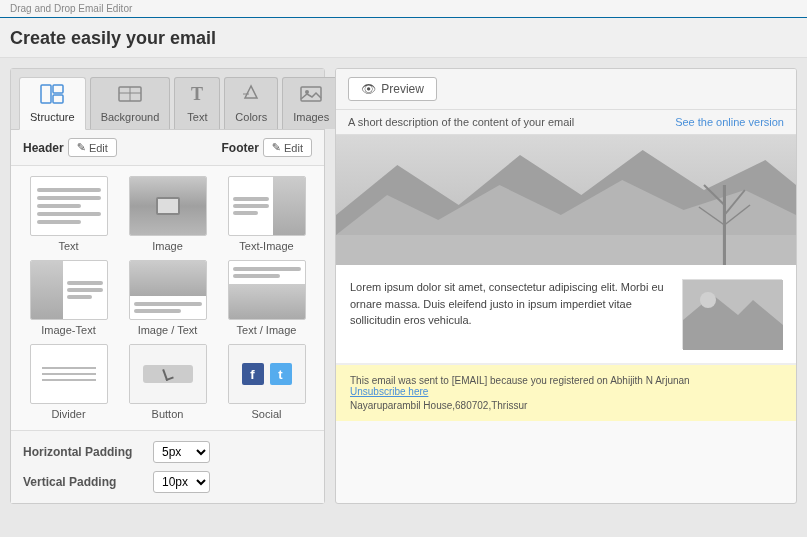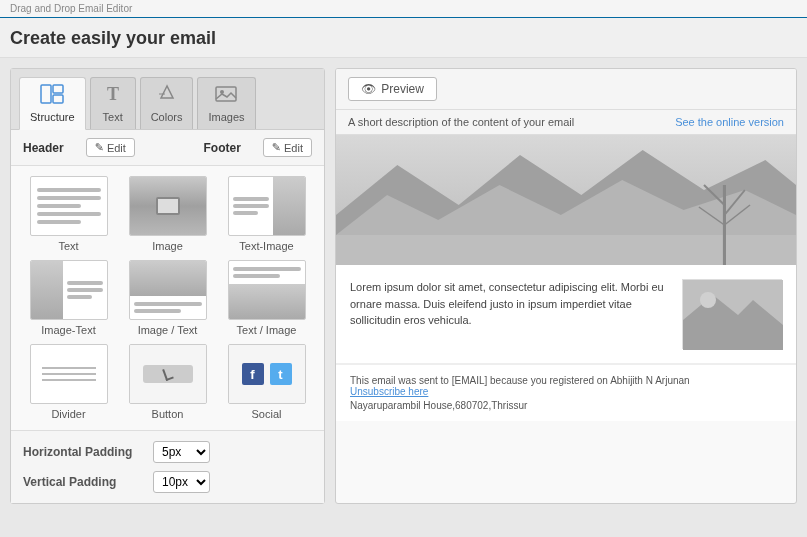--- a/index.html
+++ b/index.html
@@ -75,21 +75,21 @@
       display: flex;
       justify-content: space-between;
       align-items: center;
       padding: 8px 12px;
       border-bottom: 1px solid #ddd;
       background: #f5f5f5;
     }
     .hf-group {
       display: flex;
       align-items: center;
-      gap: 22px;
+      gap: 4px;
     }
     .hf-label {
       font-weight: bold;
       font-size: 12px;
     }
     .edit-btn {
       display: flex;
       align-items: center;
       gap: 3px;
       padding: 2px 8px;
@@ -332,21 +332,21 @@
       line-height: 1.5;
     }
     .email-img-thumb {
       width: 100px;
       height: 70px;
       background: linear-gradient(180deg, #ccc 0%, #aaa 50%, #bbb 100%);
       flex-shrink: 0;
       border: 1px solid #ddd;
     }
     .email-footer {
-      background: #ffffff;
+      background: #fef9c3;
       padding: 10px 14px;
       font-size: 10px;
       color: #555;
       display: flex;
       justify-content: space-between;
       align-items: flex-end;
       border-top: 1px solid #eee;
     }
     .footer-left { flex: 1; }
     .unsubscribe-link {
@@ -401,20 +401,30 @@
             <rect x="1" y="1" width="10" height="18" rx="1" fill="none" stroke="#4a90d9" stroke-width="1.5"></rect>
             <rect x="13" y="1" width="10" height="8" rx="1" fill="none" stroke="#4a90d9" stroke-width="1.5"></rect>
             <rect x="13" y="11" width="10" height="8" rx="1" fill="none" stroke="#4a90d9" stroke-width="1.5"></rect>
           </svg>
         </span>
         <span>Structure</span>
       </div>
       <div class="tab-item">
         <span class="tab-icon">
           <svg width="24" height="20" viewBox="0 0 24 20">
+            <rect x="1" y="3" width="22" height="14" rx="1" fill="none" stroke="#888" stroke-width="1.5"></rect>
+            <line x1="1" y1="9" x2="23" y2="9" stroke="#888" stroke-width="1"></line>
+            <line x1="12" y1="3" x2="12" y2="17" stroke="#888" stroke-width="1"></line>
+          </svg>
+        </span>
+        <span>Background</span>
+      </div>
+      <div class="tab-item">
+        <span class="tab-icon">
+          <svg width="24" height="20" viewBox="0 0 24 20">
             <text x="12" y="16" text-anchor="middle" font-family="serif" font-size="18" fill="#888" font-weight="bold">T</text>
           </svg>
         </span>
         <span>Text</span>
       </div>
       <div class="tab-item">
         <span class="tab-icon">
           <svg width="24" height="20" viewBox="0 0 24 20">
             <path d="M12 2 L6 14 L18 14 Z" fill="none" stroke="#888" stroke-width="1.5"></path>
             <line x1="4" y1="10" x2="10" y2="10" stroke="#888" stroke-width="1"></line>

